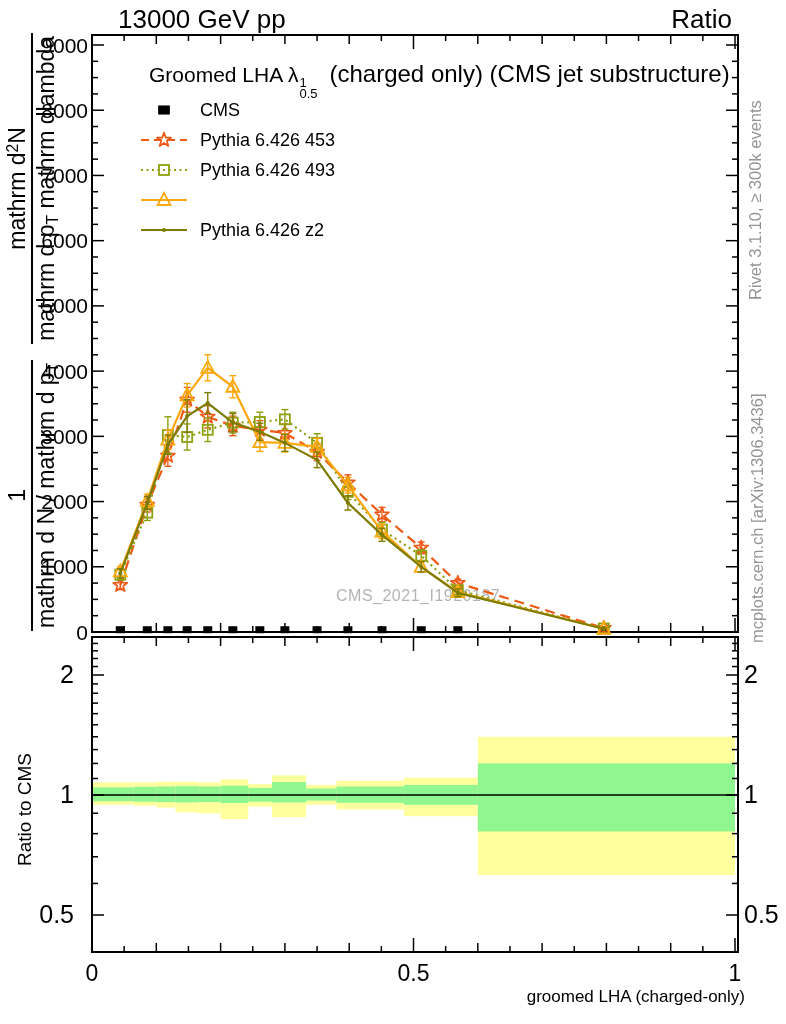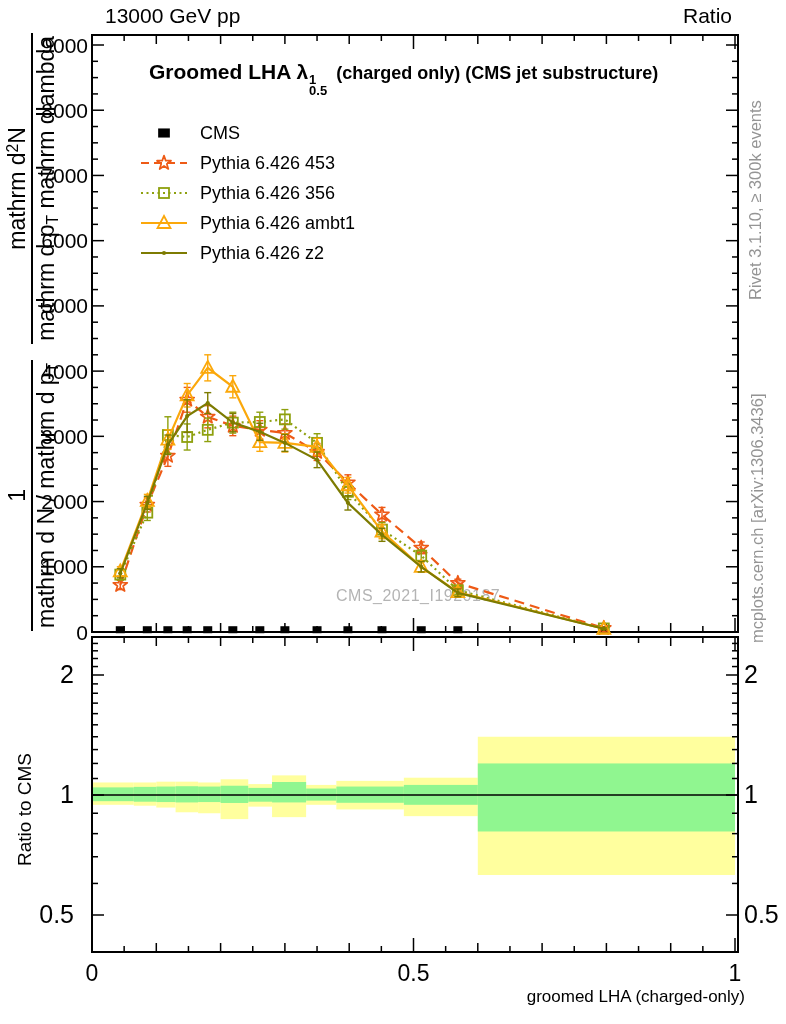--- a/index.html
+++ b/index.html
@@ -1,25 +1,25 @@
 <!DOCTYPE html>
 <html><head>
 <meta charset="utf-8">
 <style>
   html,body{margin:0;padding:0;background:#fff;}
   .page{position:relative;width:786px;height:1024px;background:#ffffff;
         font-family:"Liberation Sans",sans-serif;color:#000;overflow:hidden;}
-  .hdr{position:absolute;top:4px;font-size:21px;z-index:3;}
+  .hdr{position:absolute;top:4px;font-size:26px;z-index:3;margin-left:13px;}
   #hdr-left{left:105px;}
   #hdr-right{right:54px;}
-  .title{position:absolute;left:149px;top:60px;font-size:21px;z-index:3;white-space:nowrap;font-weight:bold;}
-  .title .small{font-size:18px;}
+  .title{position:absolute;left:149px;top:60px;font-size:21px;z-index:3;white-space:nowrap;}
+  .title .small{font-size:24px;}
   .ss{display:inline-flex;flex-direction:column;align-items:flex-start;
       font-size:13px;line-height:11px;margin-left:1px;transform:translateY(5px);}
-  .legend{position:absolute;left:141px;top:118px;z-index:3;}
+  .legend{position:absolute;left:141px;top:95px;z-index:3;}
   .leg-row{display:flex;align-items:center;height:30px;}
   .leg-icon{width:46px;height:20px;flex:none;}
   .leg-label{margin-left:13px;font-size:18px;white-space:nowrap;}
   .watermark{position:absolute;left:336px;top:587px;font-size:16px;color:#b4b4b4;z-index:1;letter-spacing:.5px;}
   #plot{position:absolute;left:0;top:0;z-index:2;}
   #plot text{font-family:"Liberation Sans",sans-serif;}
   .rot{position:absolute;transform:rotate(-90deg);transform-origin:0 0;white-space:nowrap;z-index:3;}
   #side-top{left:746px;top:300px;font-size:16.5px;color:#949494;}
   #side-bottom{left:748px;top:643px;font-size:16.5px;color:#949494;}
   #ytitle{left:4px;top:631px;font-size:23px;display:flex;align-items:center;}
@@ -577,30 +577,29 @@
         </svg>
         <span class="leg-label">Pythia 6.426 453</span>
       </div>
       <div class="leg-row">
         <svg width="46" height="20" class="leg-icon">
           <line x1="0" y1="10" x2="46" y2="10" stroke="#8ea00e" stroke-width="2.2" stroke-dasharray="2,3.5"></line>
           <g>
             <rect x="18" y="5" width="10" height="10" fill="none" stroke="#8ea00e" stroke-width="1.8"></rect>
           </g>
         </svg>
-        <span class="leg-label">Pythia 6.426 356</span>
+        <span class="leg-label">Pythia 6.426 493</span>
       </div>
       <div class="leg-row">
         <svg width="46" height="20" class="leg-icon">
           <line x1="0" y1="10" x2="46" y2="10" stroke="#fba80b" stroke-width="2.2"></line>
           <g>
             <polygon points="23,3 16.5,15 29.5,15" fill="none" stroke="#fba80b" stroke-width="1.8"></polygon>
           </g>
         </svg>
-        <span class="leg-label">Pythia 6.426 ambt1</span>
       </div>
       <div class="leg-row">
         <svg width="46" height="20" class="leg-icon">
           <line x1="0" y1="10" x2="46" y2="10" stroke="#7d7b01" stroke-width="2.2"></line>
           <g>
             <circle cx="23" cy="10" r="2.1" fill="#7d7b01"></circle>
           </g>
         </svg>
         <span class="leg-label">Pythia 6.426 z2</span>
       </div>

